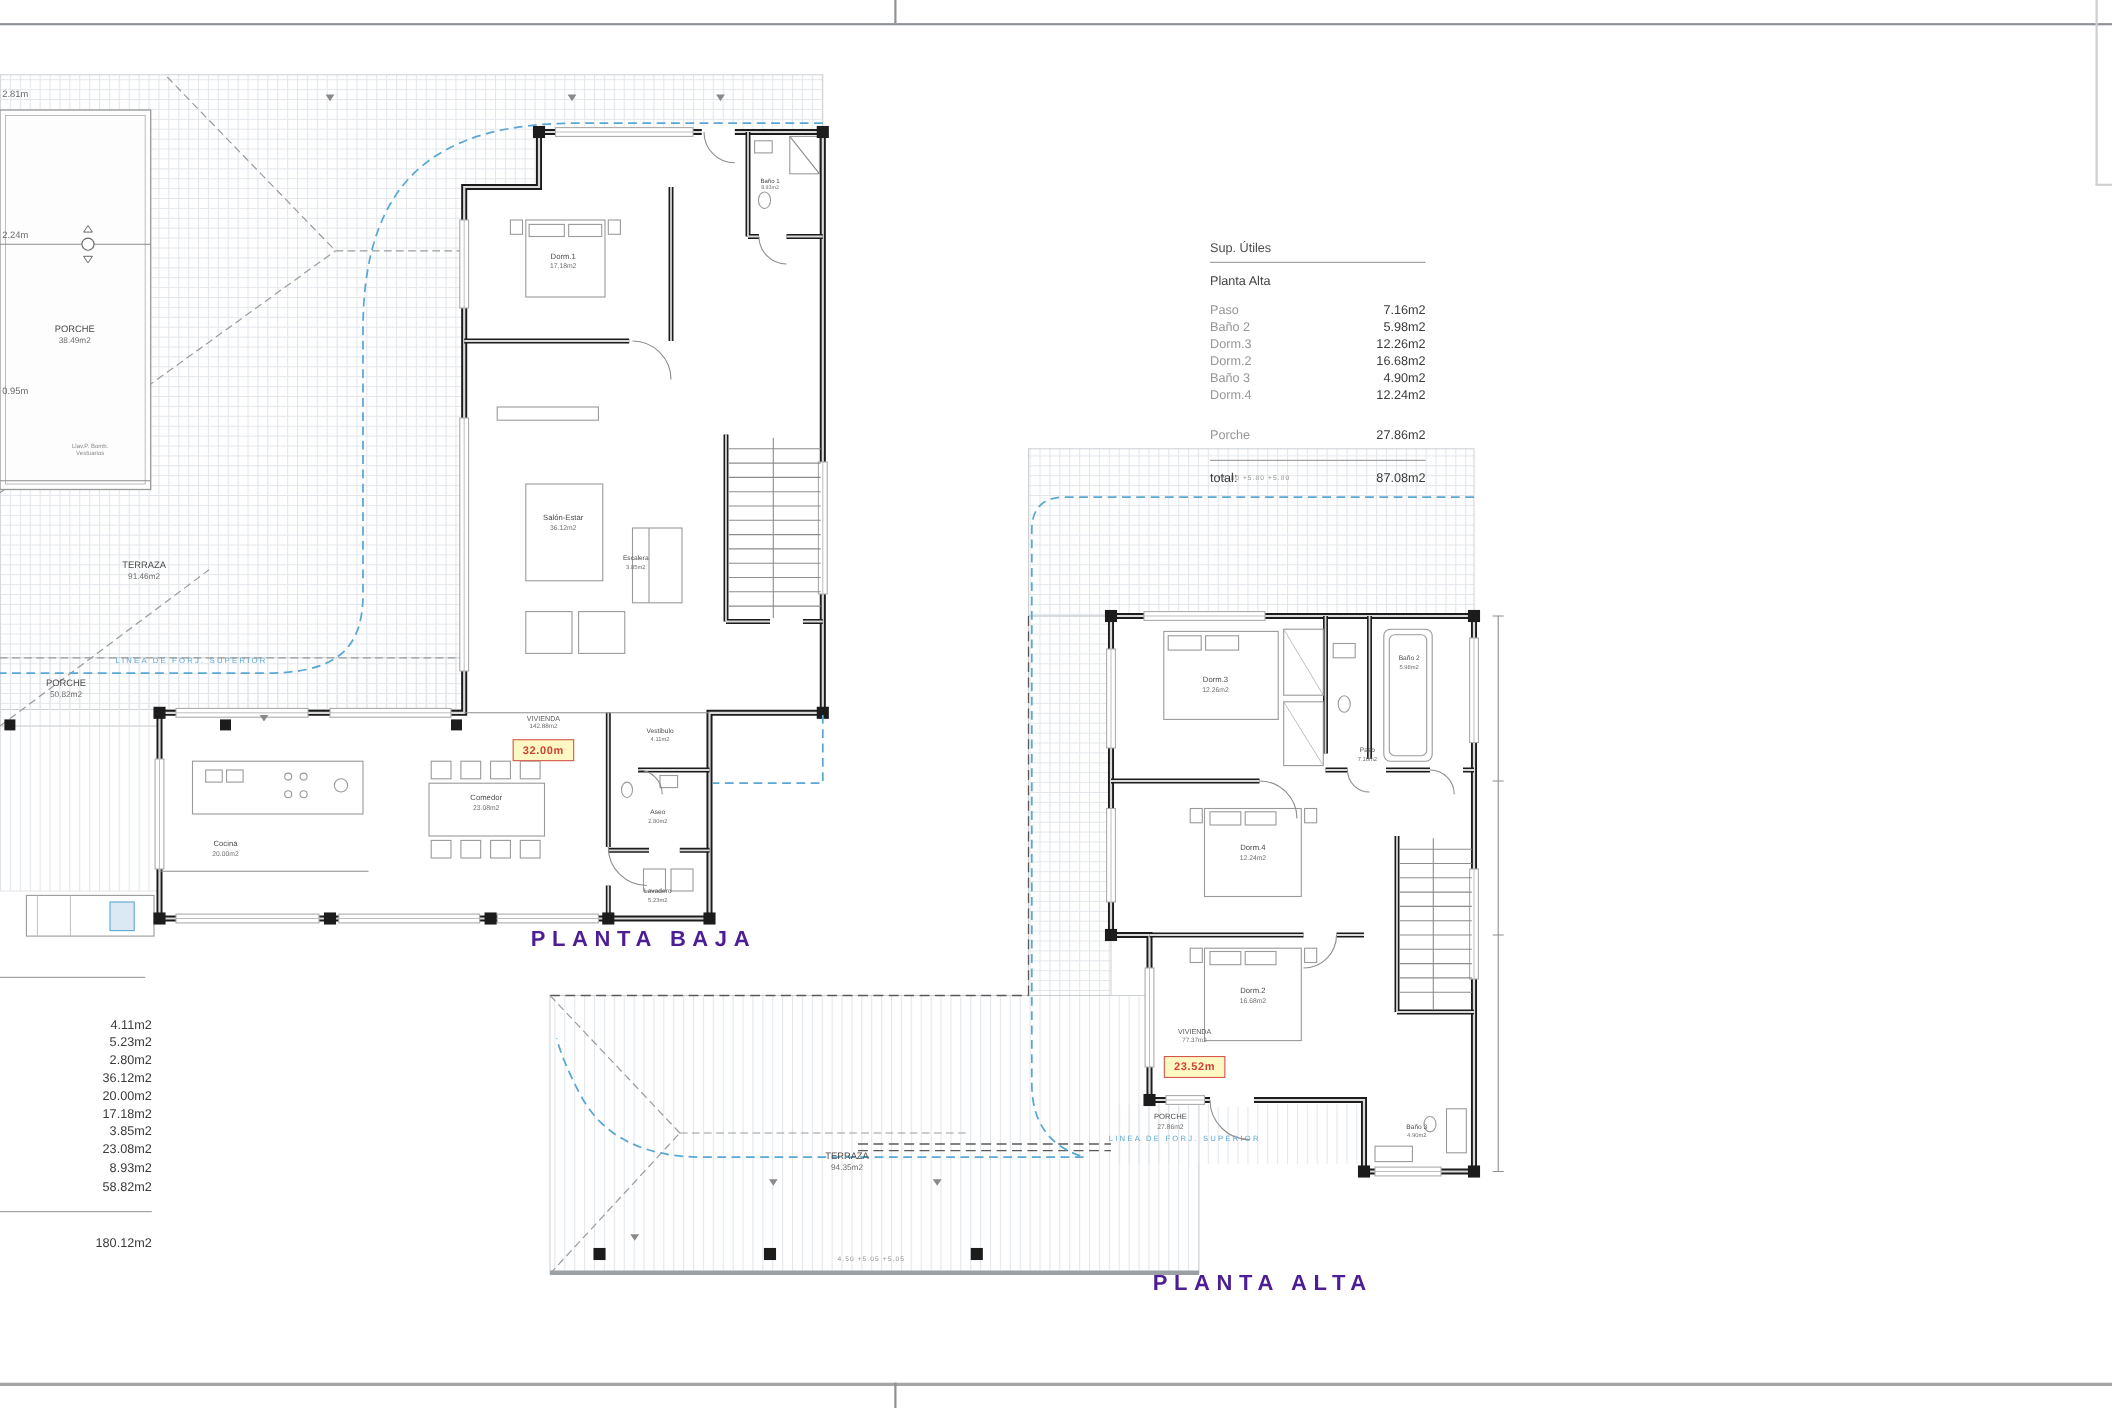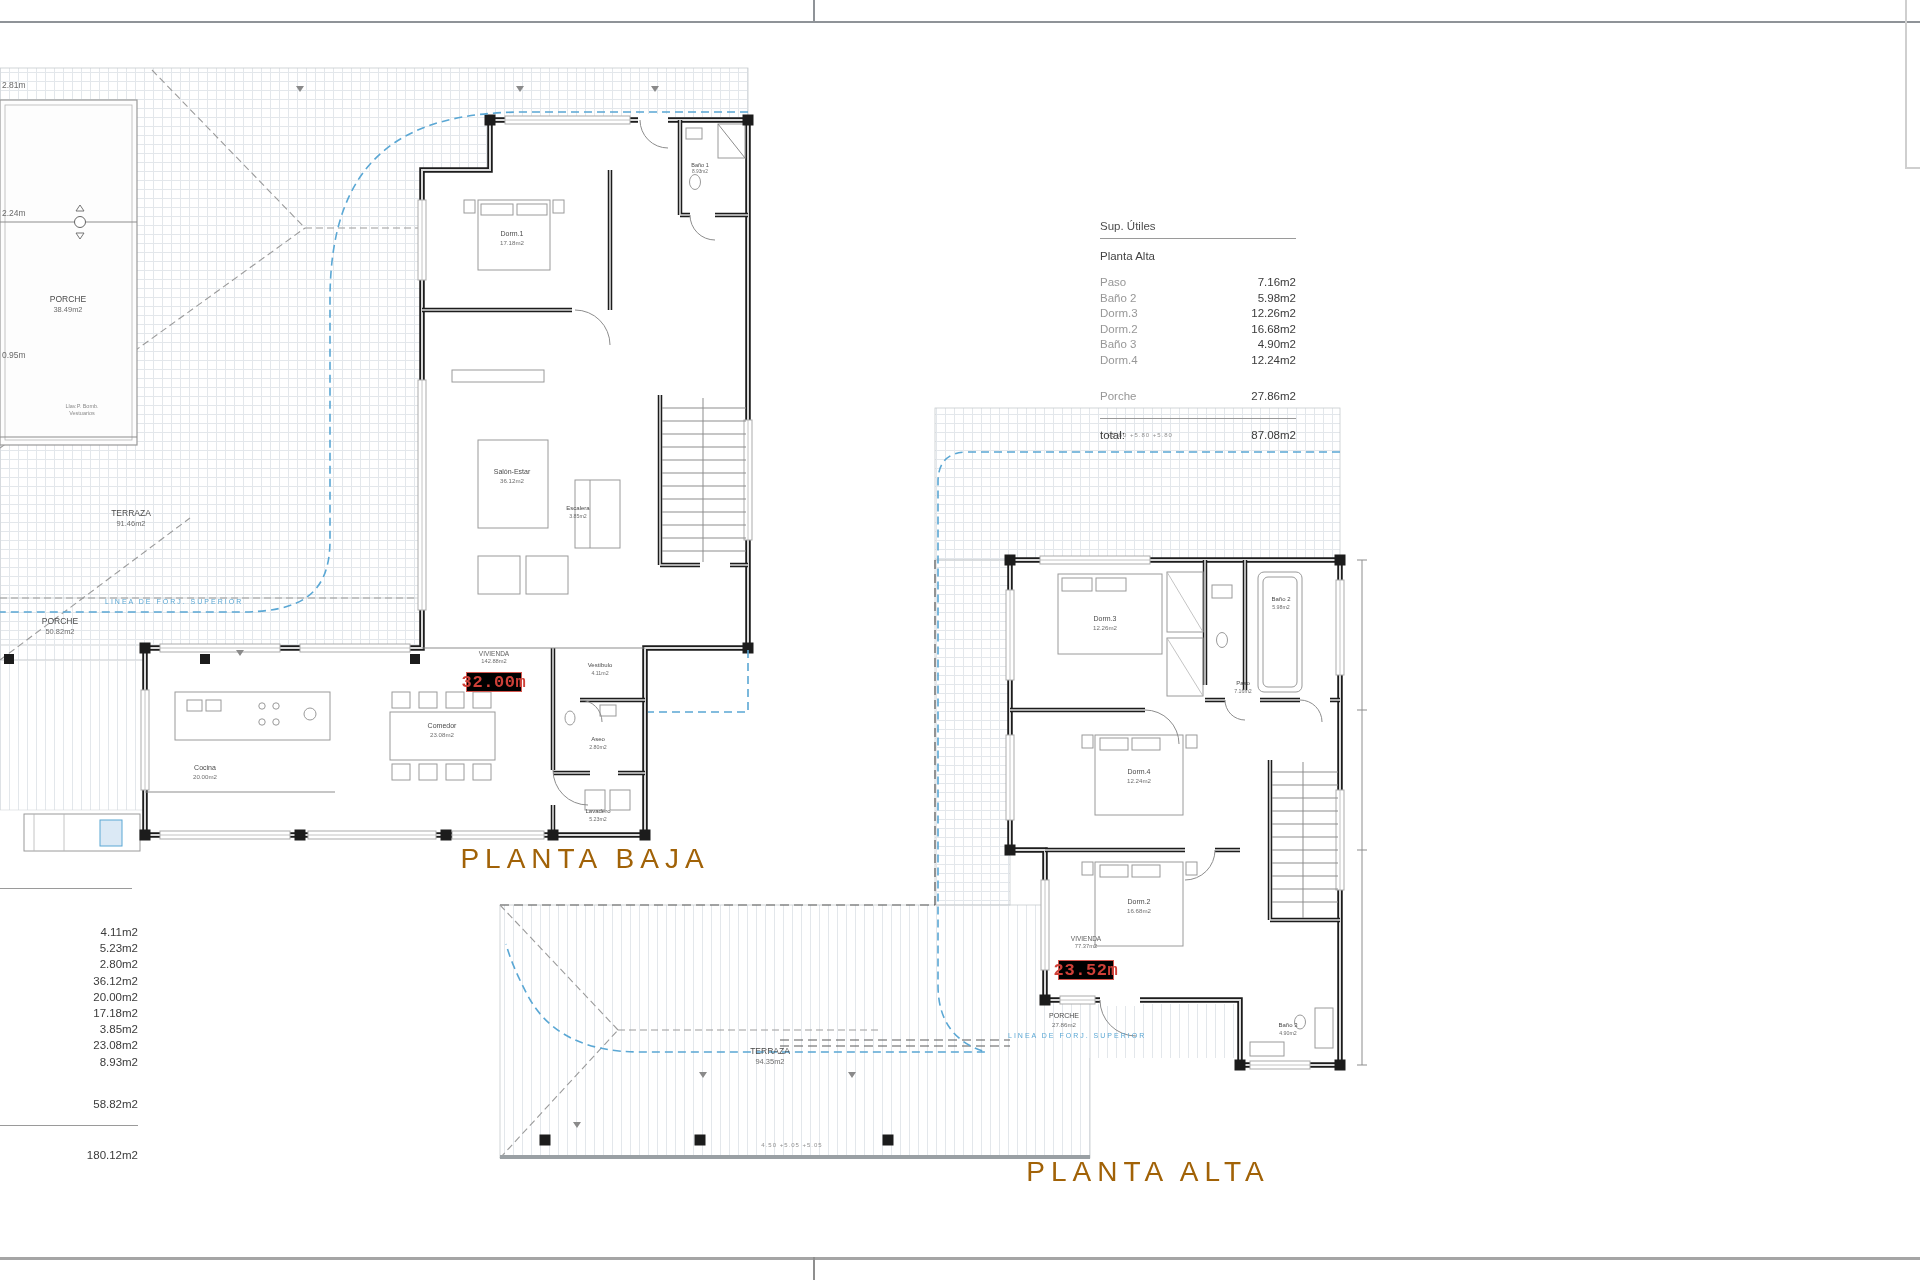--- a/index.html
+++ b/index.html
@@ -27,39 +27,39 @@
   .win{fill:#fff;stroke:#ababab;stroke-width:1}
   .pier{fill:#1c1c1c}
   .tri{fill:#8a8a8a}
   
   .lbl{position:absolute;transform:translateX(-50%);text-align:center;color:#4a4a4a;line-height:1.25;white-space:nowrap;}
   .lf{position:absolute;text-align:left;color:#4a4a4a;line-height:1.2;white-space:nowrap;}
   .s85{font-size:8.5px}.s7{font-size:7px}.s65{font-size:6.5px}.s6{font-size:6px}.s55{font-size:5.5px}
   .area{font-size:.88em;color:#6e6e6e}
   .bluetext{color:#5aa7d4;letter-spacing:2px;font-size:7px}
   .graytiny{color:#909090;font-size:6px;letter-spacing:1px}
-  .dimbox{position:absolute;width:54px;height:18px;border:1.5px solid #d4564e;background:#000000;
-          color:#cf4038;font-weight:bold;font-size:17px;display:flex;align-items:center;
-          justify-content:center;letter-spacing:.6px;transform:translateX(-50%);font-family:Liberation Mono, monospace;}
-  .title{position:absolute;transform:translateX(-50%);font-size:28px;letter-spacing:6px;color:#a16207;font-weight:400;}
+  .dimbox{position:absolute;width:54px;height:18px;border:1.5px solid #d4564e;background:#fef9c3;
+          color:#cf4038;font-weight:bold;font-size:10px;display:flex;align-items:center;
+          justify-content:center;letter-spacing:.6px;transform:translateX(-50%);}
+  .title{position:absolute;transform:translateX(-50%);font-size:20px;letter-spacing:6px;color:#4c1d95;font-weight:700;}
   
   #suptable{position:absolute;left:1100px;top:188px;width:196px;font-size:11.5px;color:#3b3b3b;}
   #suptable .t-title{color:#4d4d4d;margin-top:32px;}
   #suptable hr{border:none;border-top:1px solid #9a9a9a;margin:6px 0 0 0;}
   #suptable .t-section{margin-top:11px;color:#434343;}
   #suptable .rows{margin-top:13px;}
   #suptable .trow{display:flex;justify-content:space-between;line-height:15.6px;}
   #suptable .trow .rl{color:#979797;}
   #suptable .porche{margin-top:20px;}
   #suptable .total{margin-top:9px;}
   
   .lt-rule1{position:absolute;left:0;top:888px;width:132px;height:1px;background:#9a9a9a;}
   #lefttable{position:absolute;left:0;top:924px;width:138px;text-align:right;font-size:11.5px;color:#3b3b3b;}
   #lefttable .lt-row{line-height:16.2px;}
-  #lefttable .lt-sub{margin-top:26px;}
+  #lefttable .lt-sub{margin-top:2px;}
   #lefttable .lt-rule{border:none;border-top:1px solid #9a9a9a;margin:13px 0 0 0;width:138px;}
   #lefttable .lt-total{margin-top:21px;}
 </style>
 </head>
 <body>
 
 <div id="sheet">
 
   <div class="band-top"></div>
   <div class="vdiv-top"></div>

